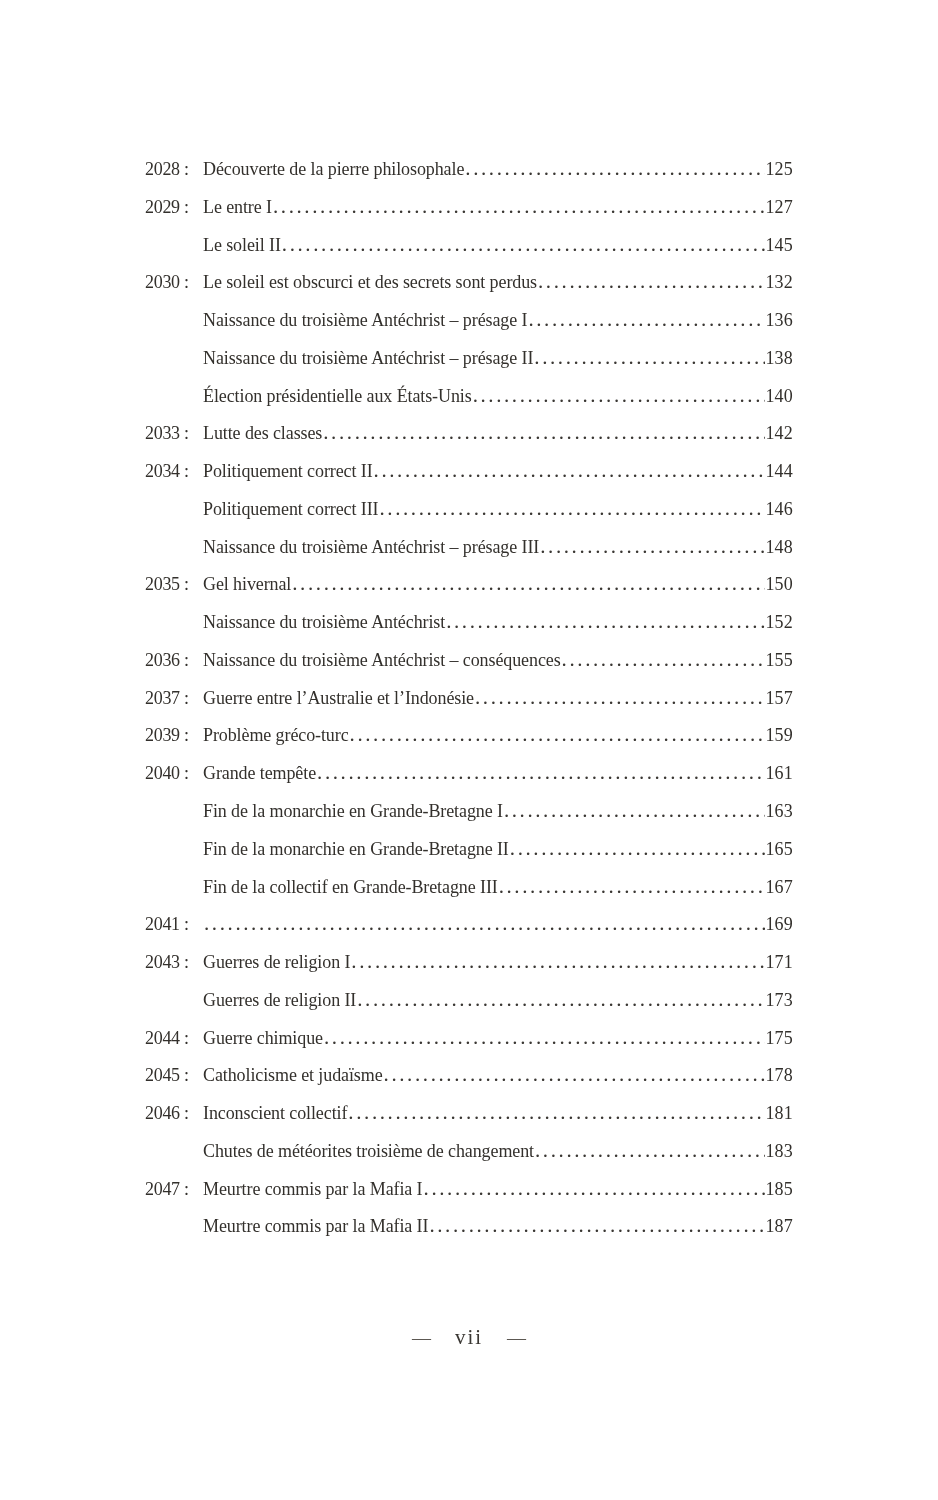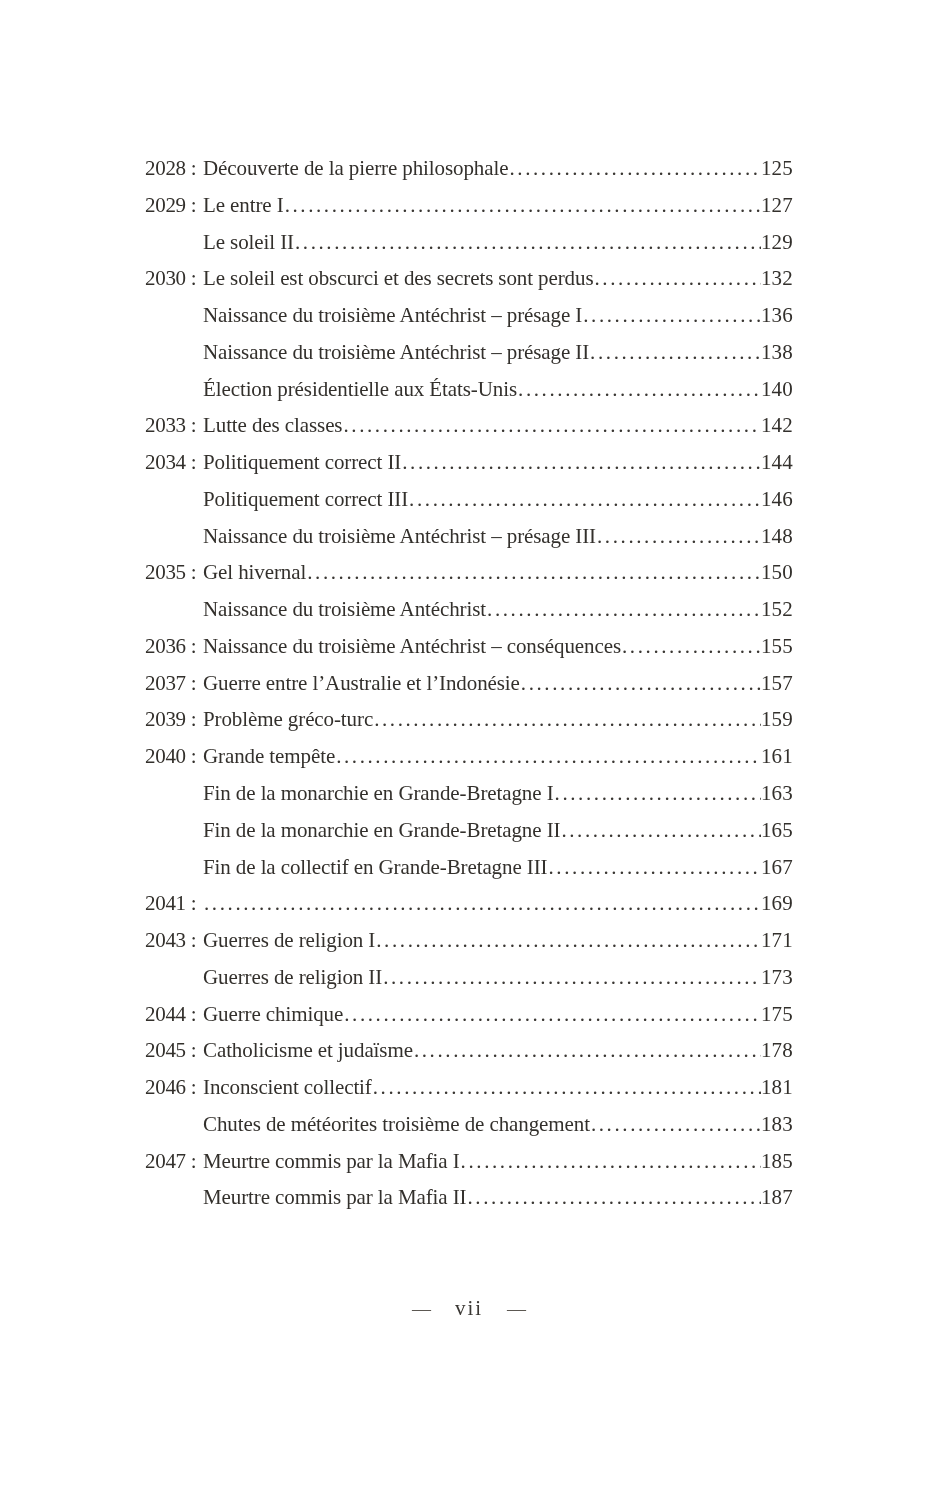--- a/index.html
+++ b/index.html
@@ -21,21 +21,21 @@
     padding: 150px 145px 0 145px;
     background: #ffffff;
   }
   .toc-list {
     width: 648px;
   }
   .row {
     display: flex;
     align-items: baseline;
     line-height: 36.77px;
-    font-size: 21px;
+    font-size: 18px;
     white-space: nowrap;
   }
   .label {
     flex: 0 0 58px;
     letter-spacing: -0.3px;
   }
   .title {
     flex: 0 0 auto;
     white-space: nowrap;
     letter-spacing: -0.1px;
@@ -92,21 +92,21 @@
     <span class="label">2029 :</span>
     <span class="title">Le entre I</span>
     <span class="dots"></span>
     <span class="pagenum">127</span>
   </div>
 
   <div class="row">
     <span class="label"></span>
     <span class="title">Le soleil II</span>
     <span class="dots"></span>
-    <span class="pagenum">129</span>
+    <span class="pagenum">145</span>
   </div>
 
   <div class="row">
     <span class="label">2030 :</span>
     <span class="title">Le soleil est obscurci et des secrets sont perdus</span>
     <span class="dots"></span>
     <span class="pagenum">132</span>
   </div>
 
 

